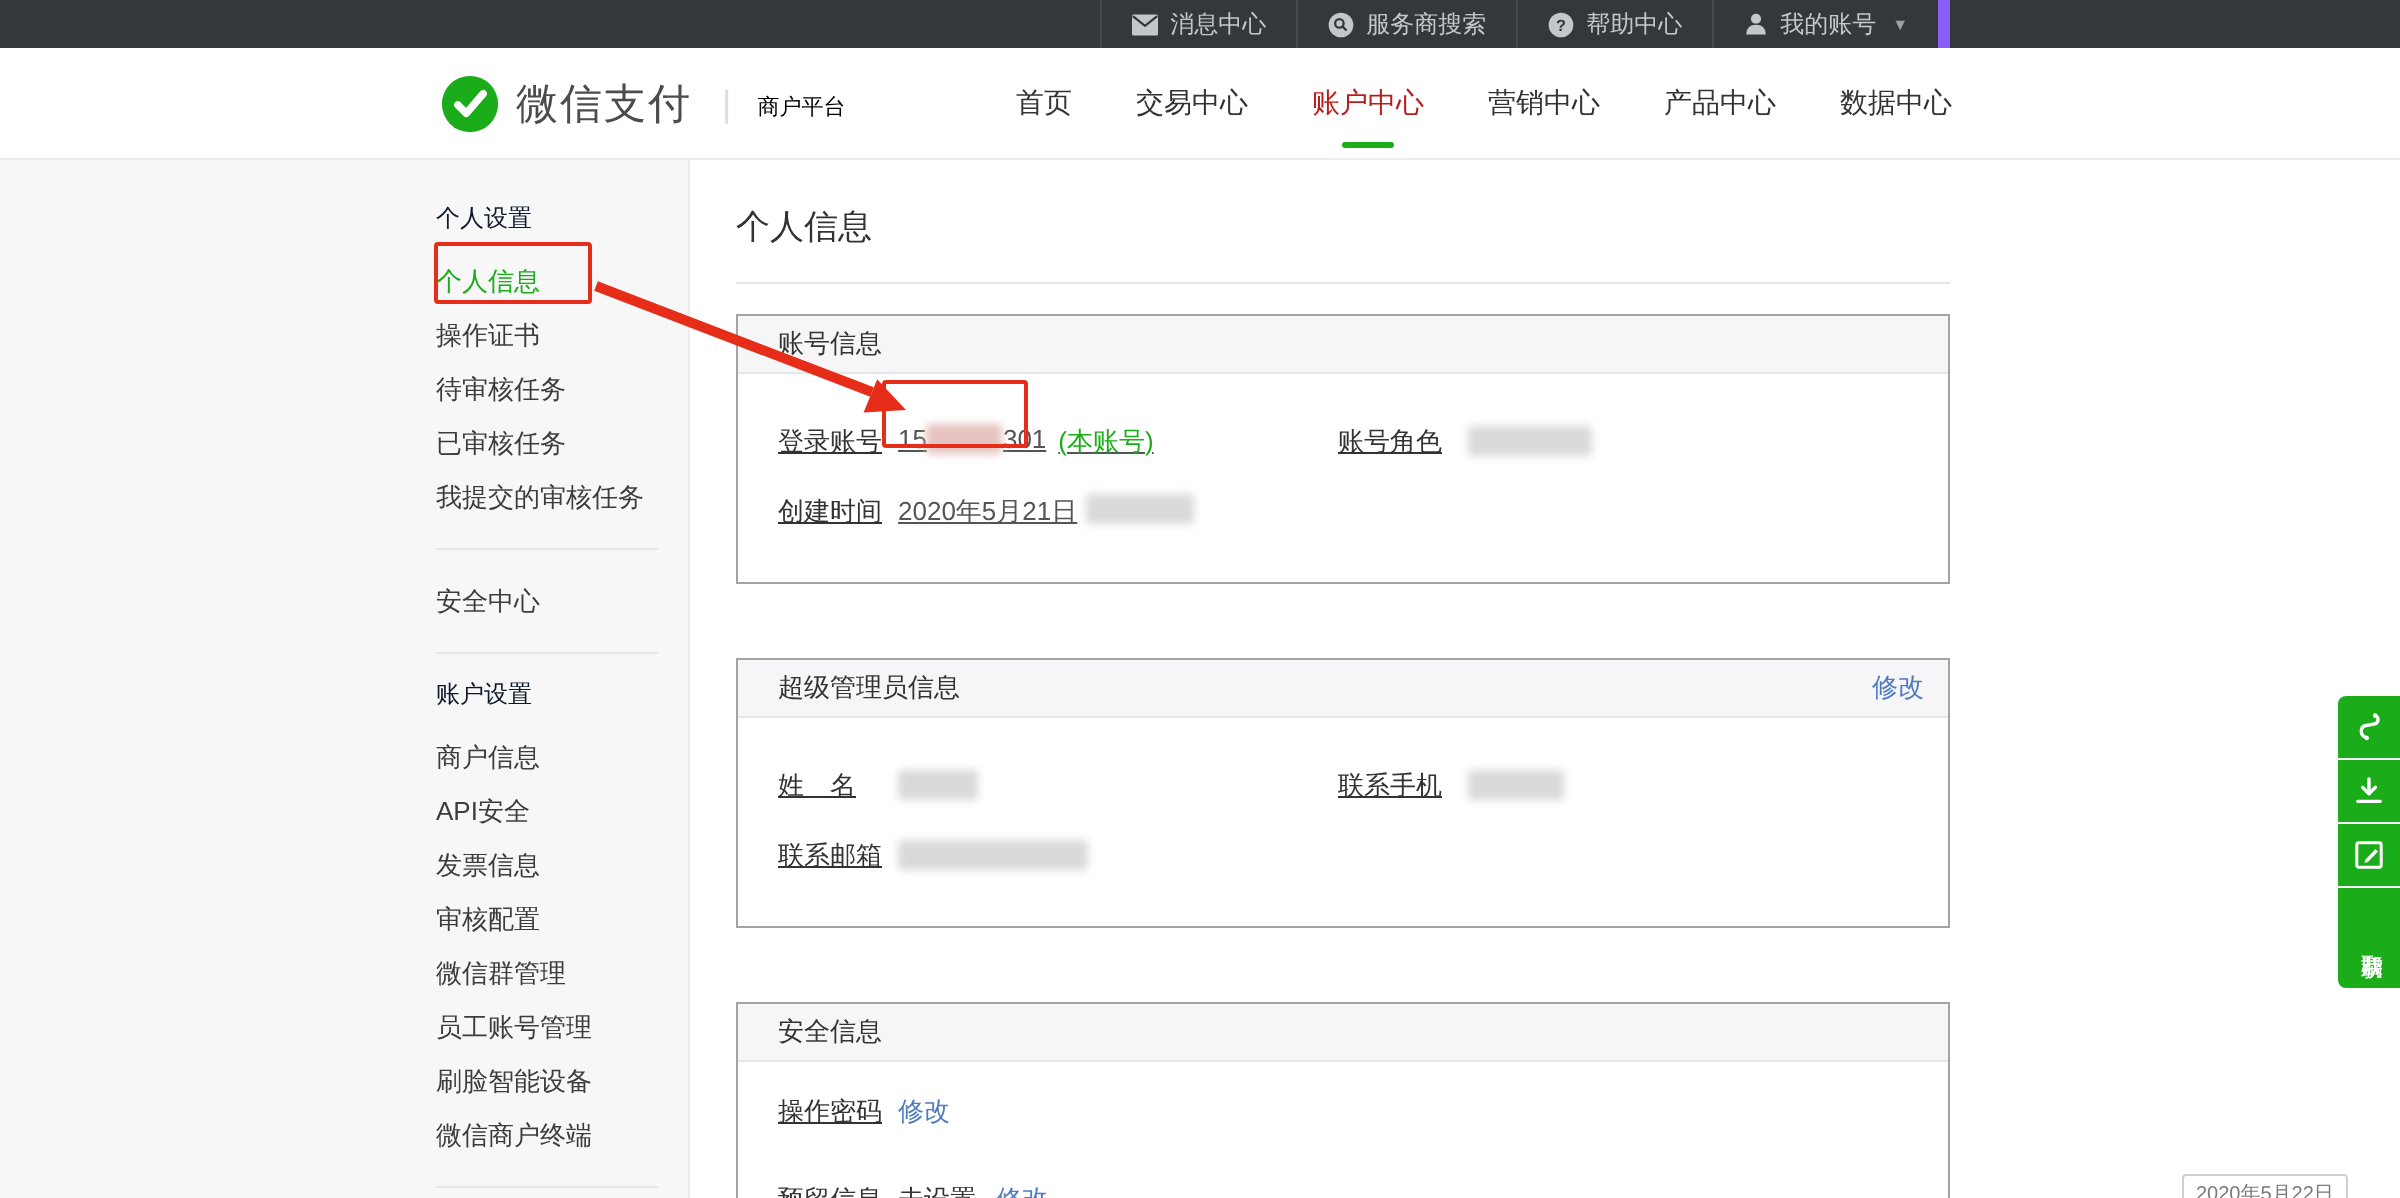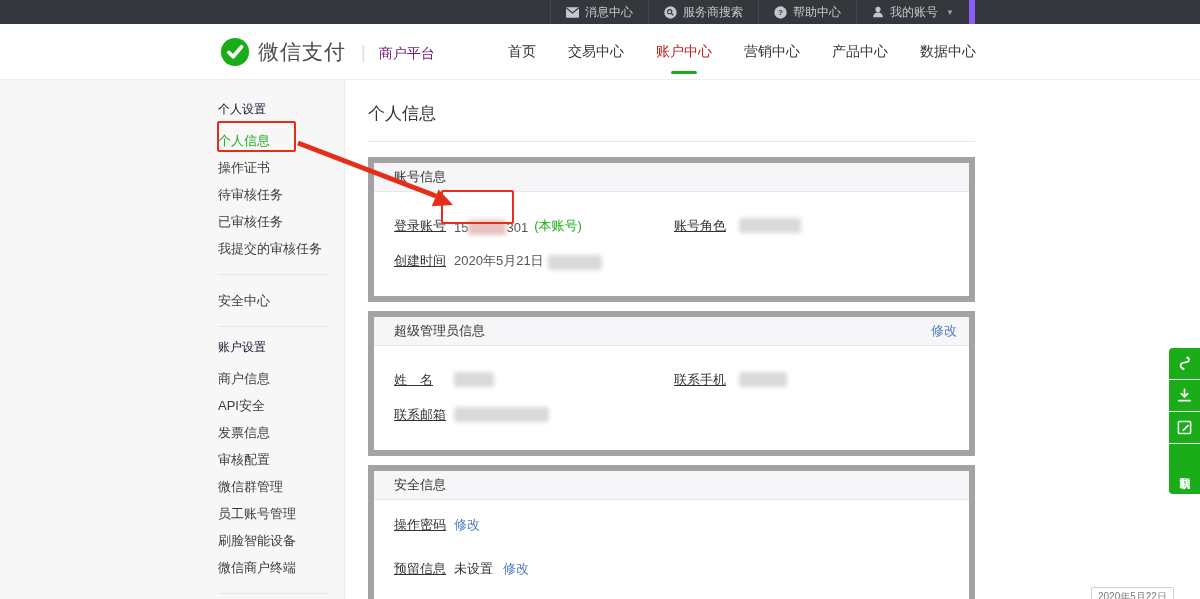--- a/index.html
+++ b/index.html
@@ -14,52 +14,52 @@
   .tb-item:last-child { border-right:6px solid #8b5cf6; }
   .tb-item svg { display:block; }
   .tb-caret { font-size:8px; color:#9aa0a5; margin-left:2px; }
 
   
   .header { height:56px; background:#fff; position:relative; border-bottom:1px solid #ededed; }
   .brand { position:absolute; left:220px; top:13px; display:flex; align-items:center; }
   .brand-logo { width:30px; height:30px; margin-right:8px; }
   .brand-name { font-size:21px; color:#4c4c4c; letter-spacing:1px; }
   .brand-sep { color:#ddd; font-size:18px; margin:0 13px 0 15px; font-weight:200; }
-  .brand-portal { font-size:14px; color:#701a75; padding-top:3px; }
+  .brand-portal { font-size:11px; color:#000000; padding-top:3px; }
   .nav { position:absolute; right:222px; top:0; height:56px; display:flex; align-items:center; gap:28px; }
   .nav-item { font-size:14px; color:#333; cursor:pointer; position:relative; padding:4px 2px; }
   .nav-item.active { color:#b91c1c; }
   .nav-item.active::after { content:""; position:absolute; left:50%; transform:translateX(-50%);
        bottom:-9px; width:26px; height:3px; border-radius:2px; background:#1aad19; }
 
   
   .page-body { display:flex; height:519px; }
   .sidebar { width:345px; background:#f7f7f7; border-right:1px solid #ececec; padding:10px 15px 0 218px; }
   .menu-header { font-size:12px; color:#0f172a; margin:11px 0 9px; }
   .menu-item { font-size:13px; color:#3c3c3c; height:27px; line-height:27px; cursor:pointer; white-space:nowrap; }
   .menu-item.active { color:#1aad19; }
   .menu-divider { height:1px; background:#e6e6e6; margin:12px 0; }
 
   .main { flex:1; background:#fff; padding:20px 0 0 23px; }
   .content { width:607px; }
   .page-title { font-size:17px; font-weight:normal; color:#333; margin:2px 0 16px; }
   .title-divider { height:1px; background:#e6e6e6; margin-bottom:15px; }
 
-  .section { border:6px solid #a3a3a3; margin-bottom:9px; }
+  .section { border:1px solid #a3a3a3; margin-bottom:37px; }
   .section-header { height:29px; line-height:28px; background:#f6f6f8; border-bottom:1px solid #e7e7eb;
        padding:0 12px 0 20px; font-size:13px; color:#333; display:flex; justify-content:space-between; }
   .section-body { padding:16px 0 18px 20px; font-size:13px; color:#333; }
   .row { height:35px; display:flex; align-items:center; }
   .srow { height:44px; display:flex; align-items:flex-start; line-height:18px; }
   .cell { display:flex; align-items:center; }
   .c1 { width:280px; }
   .c2 { flex:1; }
   .label { width:60px; color:#333; flex-shrink:0;text-decoration:underline; }
   .label.l2 { width:65px; }
-  .value { color:#555; display:flex; align-items:flex-end; }
+  .value { color:#555; display:flex; align-items:flex-start;text-decoration:underline; }
   .link { color:#4e7cbf; cursor:pointer; text-decoration:none; }
   .tag-green { color:#1aad19; margin-left:6px; }
   .redact { display:inline-block; height:15px; background:#d9d9d9; border-radius:2px;
             filter:blur(2px); vertical-align:middle; }
   .redact.pink { background:#e6c3c0; }
   .w38{width:38px} .w54{width:54px; margin-left:4px} .w58{width:58px} .w62{width:62px}
   .w40{width:40px} .w48{width:48px} .w95{width:95px}
   .ml12 { margin-left:12px; }
   .ml10 { margin-left:10px; }
 

